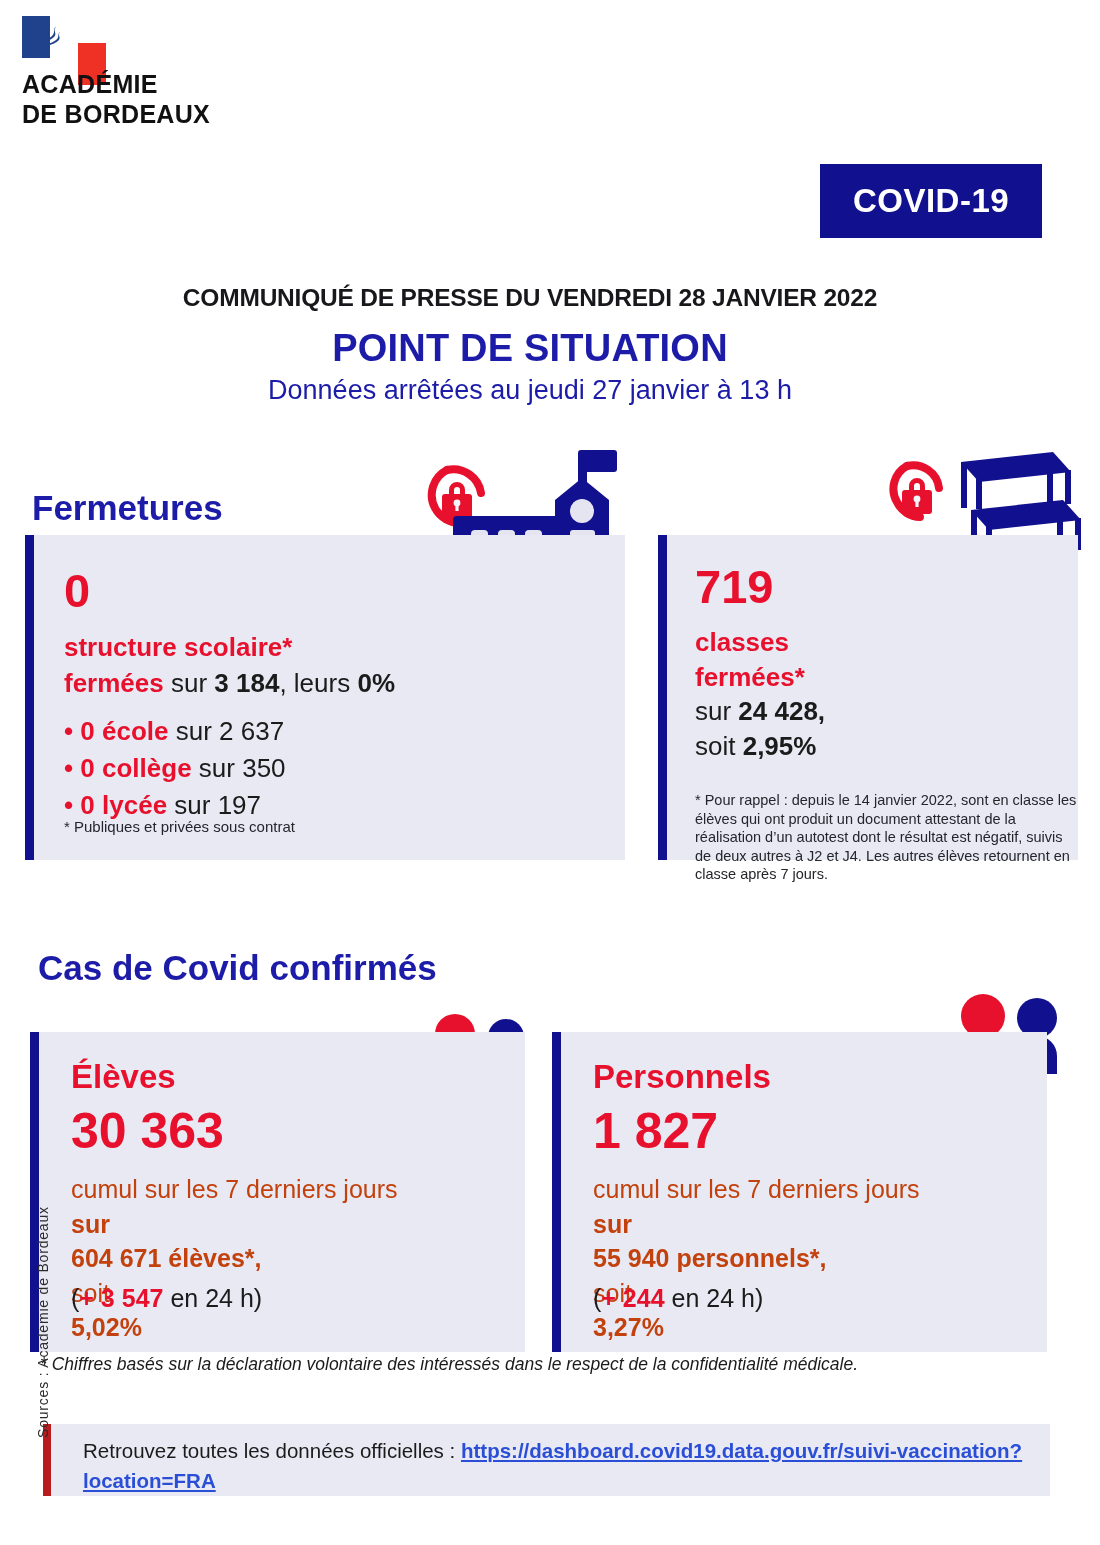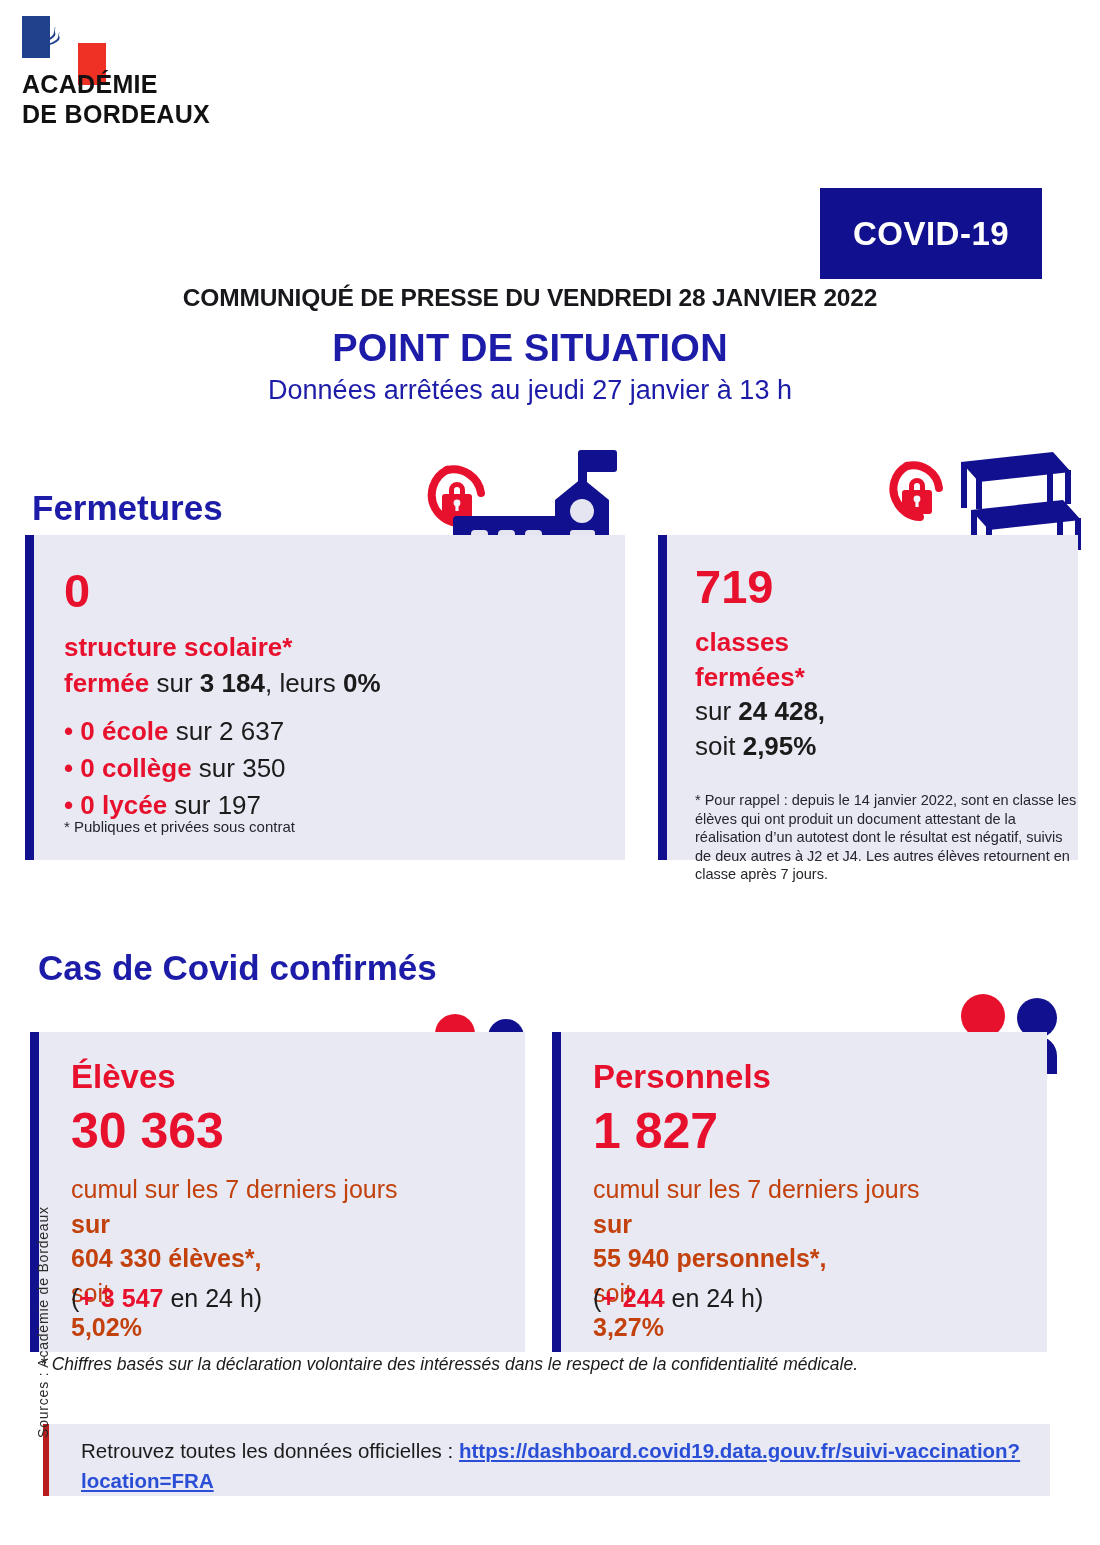--- a/index.html
+++ b/index.html
@@ -63,23 +63,23 @@
     font-weight: 700;
     font-size: 16px;
     line-height: 1.35;
     color: #111111;
   }
 
   
   .covid-badge {
     position: absolute;
     left: 820px;
-    top: 188px;
+    top: 164px;
     width: 222px;
-    height: 91px;
+    height: 74px;
     background: #11108e;
     display: flex;
     align-items: center;
     justify-content: center;
   }
   .covid-badge span {
     color: #ffffff;
     font-weight: 700;
     font-size: 33px;
     letter-spacing: 0.5px;
@@ -234,21 +234,21 @@
     font-size: 17.5px; line-height: 1.45; color: #1b1b1b;
   }
   .foot-note .italic {
     font-style: italic;
   }
 
   .link-bar {
     position: absolute; left: 43px; top: 1424px;
     width: 1007px; height: 72px;
     background: #e9e9f4;
-    border-left: 6px solid #b91c1c;
+    border-left: 8px solid #b91c1c;
     box-sizing: border-box;
   }
   .link-bar .txt {
     position: absolute; left: 32px; top: 12px; width: 940px;
     font-size: 20.5px; line-height: 1.45; color: #1b1b1b;
   }
   .link-bar a {
     color: #2a4fd6;
     text-decoration: underline;
     font-weight: 700;
@@ -360,21 +360,21 @@
         <rect x="126" y="106" width="6" height="28"></rect>
       </g>
     </svg>
   </div>
 
   <div class="card" id="card-structures">
     <div class="card-inner">
       <div class="num big-number">0</div>
       <div class="line1">
         <span>structure scolaire*</span><br>
-        <span>fermée</span><span class="blk" style="font-weight:400"> sur </span><span class="blk bold">3 184</span><span class="blk" style="font-weight:400">, leurs </span><span class="blk bold">0%</span>
+        <span>fermées</span><span class="blk" style="font-weight:400"> sur </span><span class="blk bold">3 184</span><span class="blk" style="font-weight:400">, leurs </span><span class="blk bold">0%</span>
       </div>
       <div class="bullets">
         <span class="b">
           <span class="dot">•</span>
           <span class="red bold">0 école</span><span class="blk"> sur 2 637</span>
         </span>
         <span class="b">
           <span class="dot">•</span>
           <span class="red bold">0 collège</span><span class="blk"> sur 350</span>
         </span>
@@ -429,21 +429,21 @@
   </div>
 
   <div class="card" id="card-eleves">
     <div class="card-inner">
       <div class="cas-label">Élèves</div>
       <div class="cas-num">30 363</div>
       <div class="cas-body">
         <span>cumul sur les 7 derniers jours</span>
         <span>
             <span class="bold">sur </span>
-            <span class="bold">604 330 élèves*,</span>
+            <span class="bold">604 671 élèves*,</span>
           </span>
         <span>
             <span>soit </span>
             <span class="bold">5,02%</span>
           </span>
       </div>
       <div class="cas-delta"><span>(</span><span class="red bold">+ 3 547</span><span> en 24 h)</span></div>
     </div>
   </div>
 

